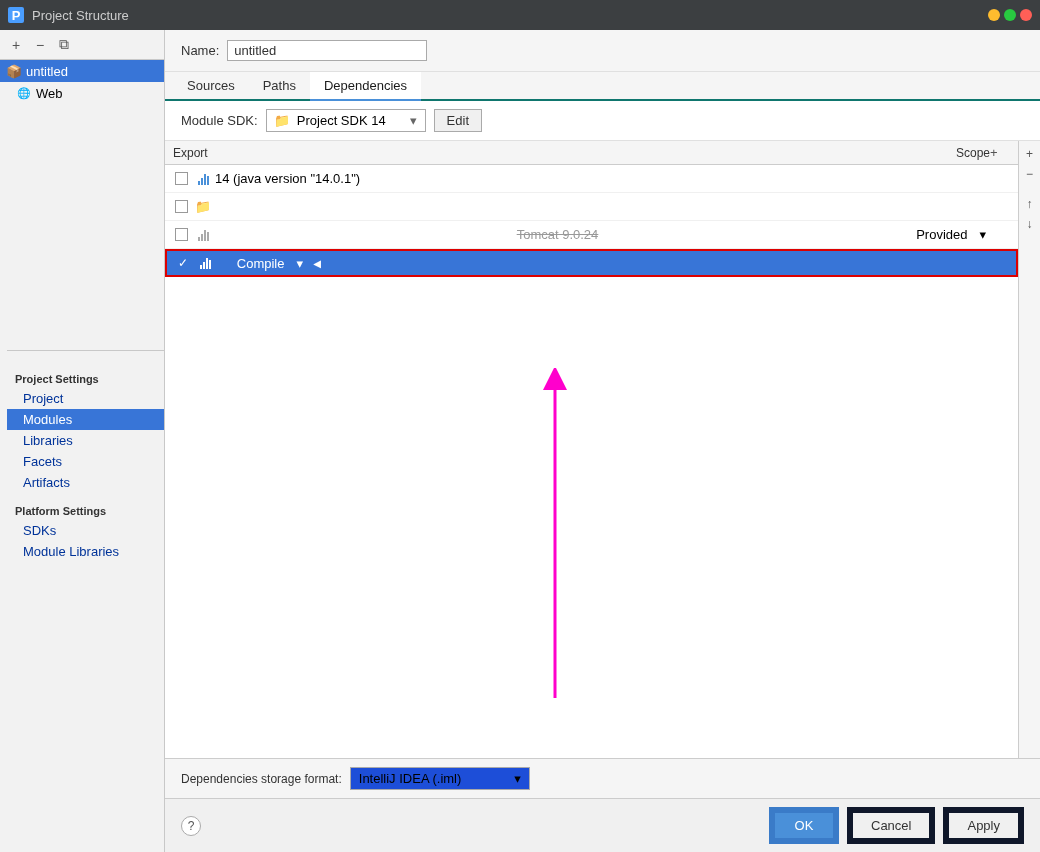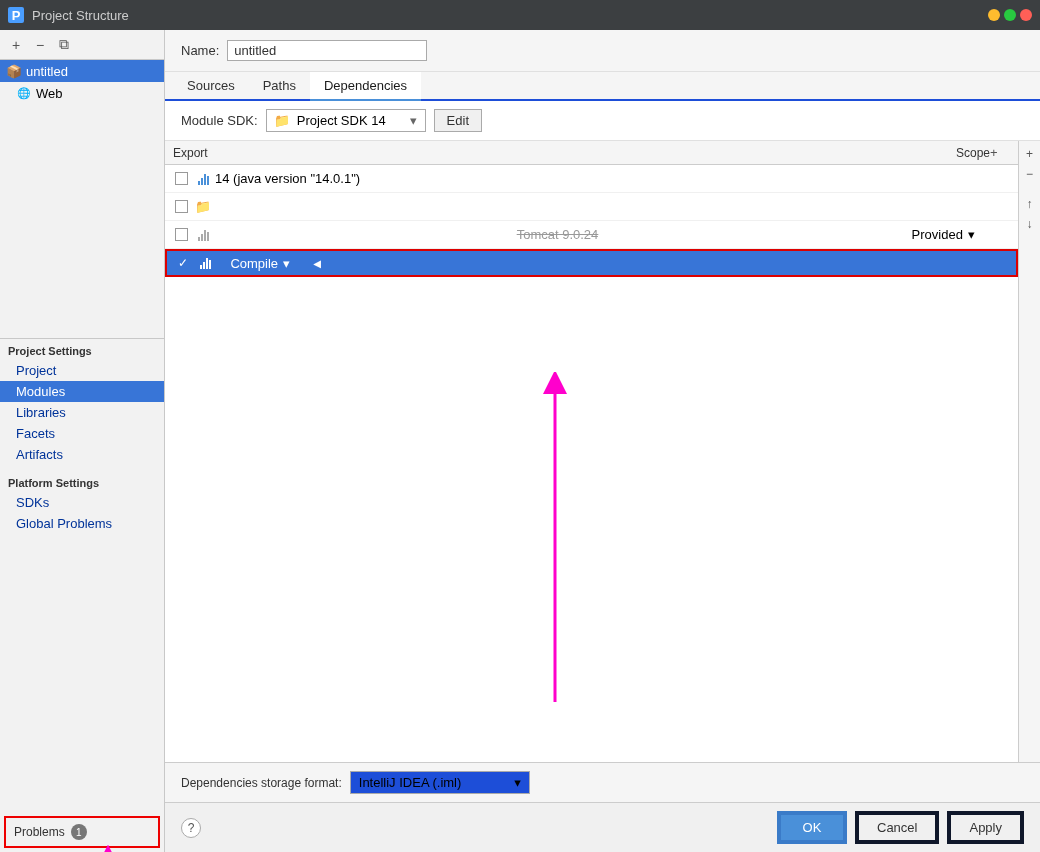--- a/index.html
+++ b/index.html
@@ -134,21 +134,21 @@
       gap: 8px;
       border-bottom: 1px solid #e0e0e0;
       background: #f5f5f5;
     }
     .name-label { color: #333; font-weight: 500; }
     .name-value { font-size: 13px; color: #333; border: 1px solid #aaa; padding: 2px 6px; background: white; min-width: 200px; }
 
     
     .tabs-row {
       display: flex;
-      border-bottom: 2px solid #1d4ed8;
+      border-bottom: 2px solid #0f766e;
       padding: 0 8px;
       background: #f5f5f5;
     }
     .tab {
       padding: 6px 14px;
       cursor: pointer;
       font-size: 13px;
       color: #333;
       border-bottom: 2px solid transparent;
       margin-bottom: -2px;
@@ -220,21 +220,21 @@
     }
     .dep-row.selected { background: #3875d7; color: white; border: 2px solid #e00; }
 
     .dep-checkbox { width: 16px; height: 16px; margin-right: 6px; flex-shrink: 0; display: flex; align-items: center; justify-content: center; }
     .dep-check-mark { color: white; font-size: 12px; }
     .dep-check-empty { border: 1px solid #999; width: 13px; height: 13px; background: white; }
 
     .dep-lib-icon { width: 16px; height: 16px; margin-right: 4px; flex-shrink: 0; display: flex; align-items: center; justify-content: center; }
     .dep-name { flex: 1; font-size: 13px; }
     .dep-scope { width: 90px; flex-shrink: 0; font-size: 12px; text-align: right; padding-right: 4px; }
-    .dep-scope-btn { display: flex; align-items: center; justify-content: center; gap: 5px; cursor: pointer; }
+    .dep-scope-btn { display: flex; align-items: center; justify-content: flex-end; gap: 12px; cursor: pointer; }
     .dep-arrow { width: 20px; flex-shrink: 0; display: flex; align-items: center; justify-content: center; font-size: 10px; }
 
     .strikethrough { text-decoration: line-through; color: #999; text-align: center; }
 
     
     .dep-sidebar-toolbar {
       display: flex;
       flex-direction: column;
       width: 22px;
       border-left: 1px solid #ccc;
@@ -280,21 +280,21 @@
       align-items: center;
       justify-content: flex-end;
       padding: 8px 16px;
       gap: 8px;
       background: #f0f0f0;
       border-top: 1px solid #ccc;
     }
     .footer-help { margin-right: auto; width: 20px; height: 20px; border: 1px solid #aaa; border-radius: 50%; display: flex; align-items: center; justify-content: center; cursor: pointer; color: #555; font-size: 12px; background: white; }
     .footer-btn {
       padding: 5px 18px;
-      border: 4px solid #0f172a;
+      border: 6px solid #0f172a;
       background: #f0f0f0;
       cursor: pointer;
       font-size: 13px;
       color: #333;
       min-width: 70px;
     }
     .footer-btn.primary {
       background: #4a90d9;
       color: white;
       border-color: #3a7bc8;
@@ -339,21 +339,21 @@
       <div class="tree-item selected">
         <div class="tree-icon module-icon">📦</div>
         <span>untitled</span>
       </div>
       <div class="tree-item tree-item-indent">
         <div class="tree-icon web-icon">🌐</div>
         <span>Web</span>
       </div>
     </div>
 
-    <div style="border-top: 1px solid #c8c8c8; padding-top: 0;">
+    <div style="border-top: 1px solid #c8c8c8; padding-top: 16px; margin-left: 7px;">
       <div class="section-header">Project Settings</div>
       <div class="sidebar-link">
         <span>Project</span>
       </div>
       <div class="sidebar-link" style="background: #3875d7; color: white;">
         <span>Modules</span>
       </div>
       <div class="sidebar-link">
         <span>Libraries</span>
       </div>
@@ -362,40 +362,25 @@
       </div>
       <div class="sidebar-link">
         <span>Artifacts</span>
       </div>
 
       <div class="section-header" style="margin-top: 6px;">Platform Settings</div>
       <div class="sidebar-link">
         <span>SDKs</span>
       </div>
       <div class="sidebar-link">
-        <span>Global Problems</span>
+        <span>Module Libraries</span>
       </div>
     </div>
 
     <div style="flex: 1;"></div>
-    <div class="problems-section">
-      <span class="problems-label">Problems</span>
-      <div class="problems-badge">1</div>
-
-      <div style="position: relative; width: 0; height: 0; overflow: visible;">
-        <svg style="position: absolute; left: -10px; top: 10px; pointer-events: none;" width="50" height="60" viewBox="0 0 50 60">
-          <defs>
-            <marker id="arrowhead" markerWidth="6" markerHeight="6" refX="3" refY="3" orient="auto">
-              <polygon points="0 0, 6 3, 0 6" fill="#ff00cc"></polygon>
-            </marker>
-          </defs>
-          <line x1="25" y1="55" x2="25" y2="10" stroke="#ff00cc" stroke-width="2.5" marker-end="url(#arrowhead)"></line>
-        </svg>
-      </div>
-    </div>
 
   </div>
 
   <div class="content-area">
 
     <div class="name-row">
       <span class="name-label">Name:</span>
       <input class="name-value" type="text" value="untitled" style="">
     </div>
 

